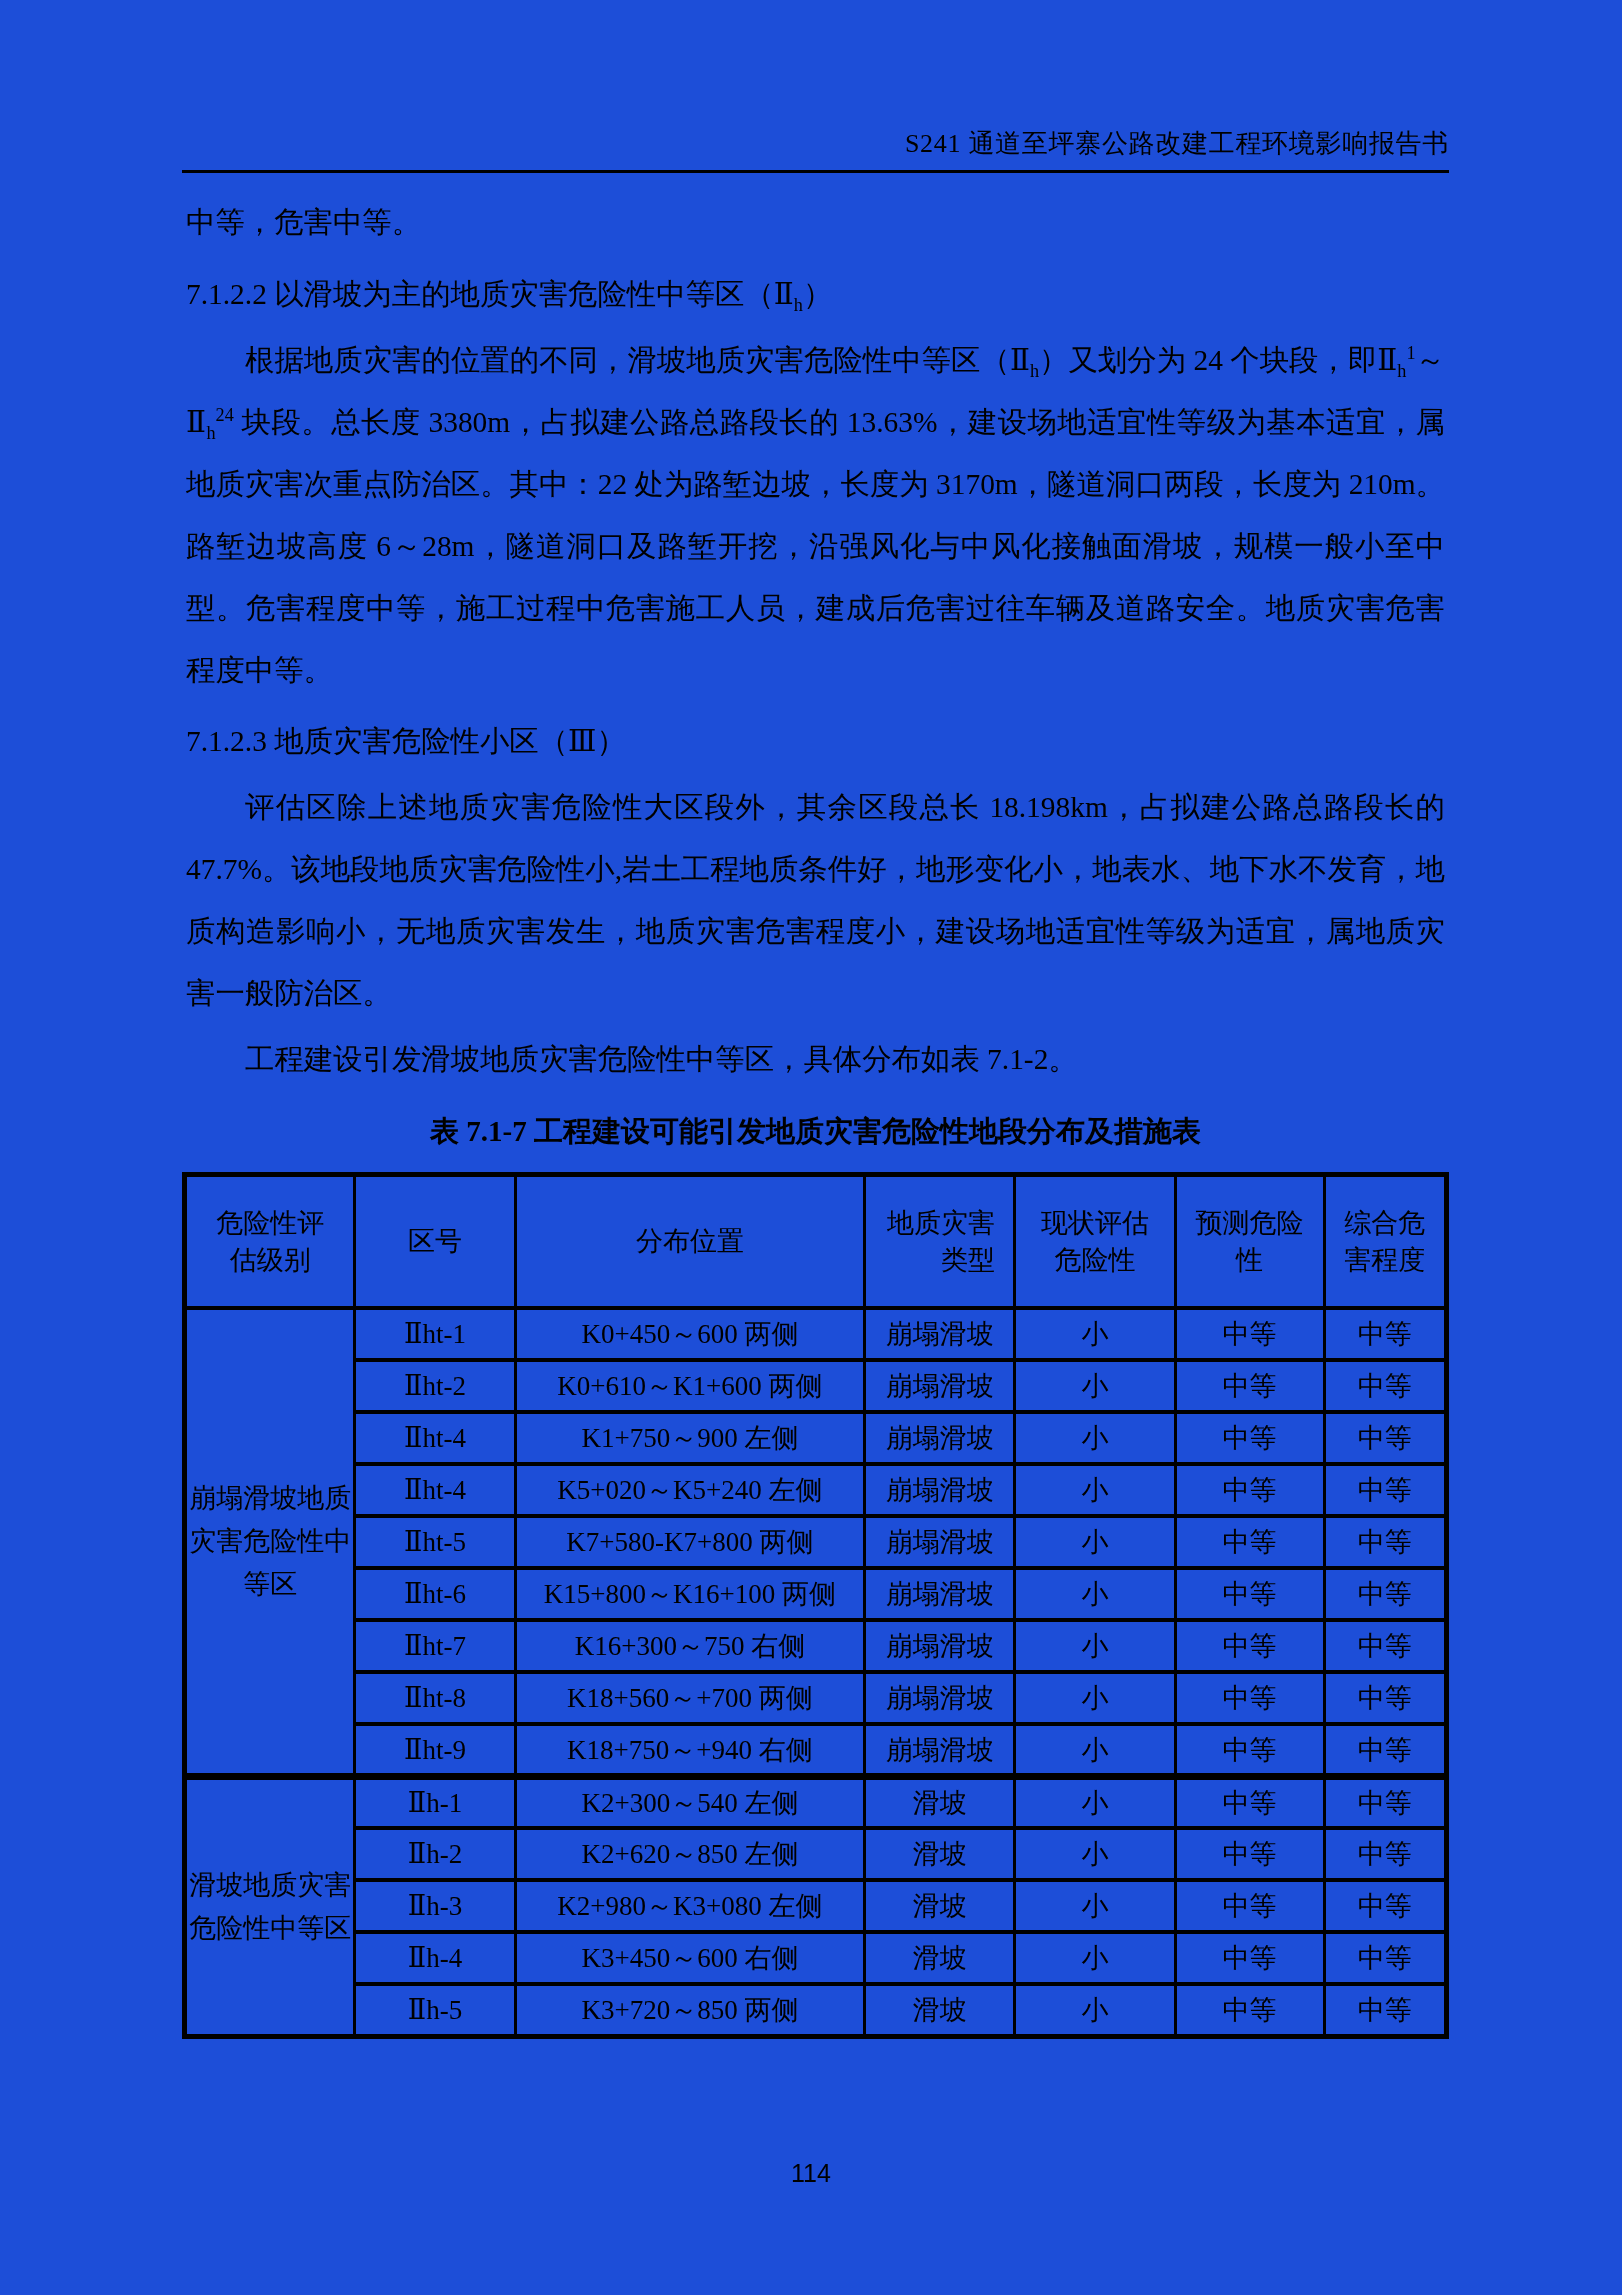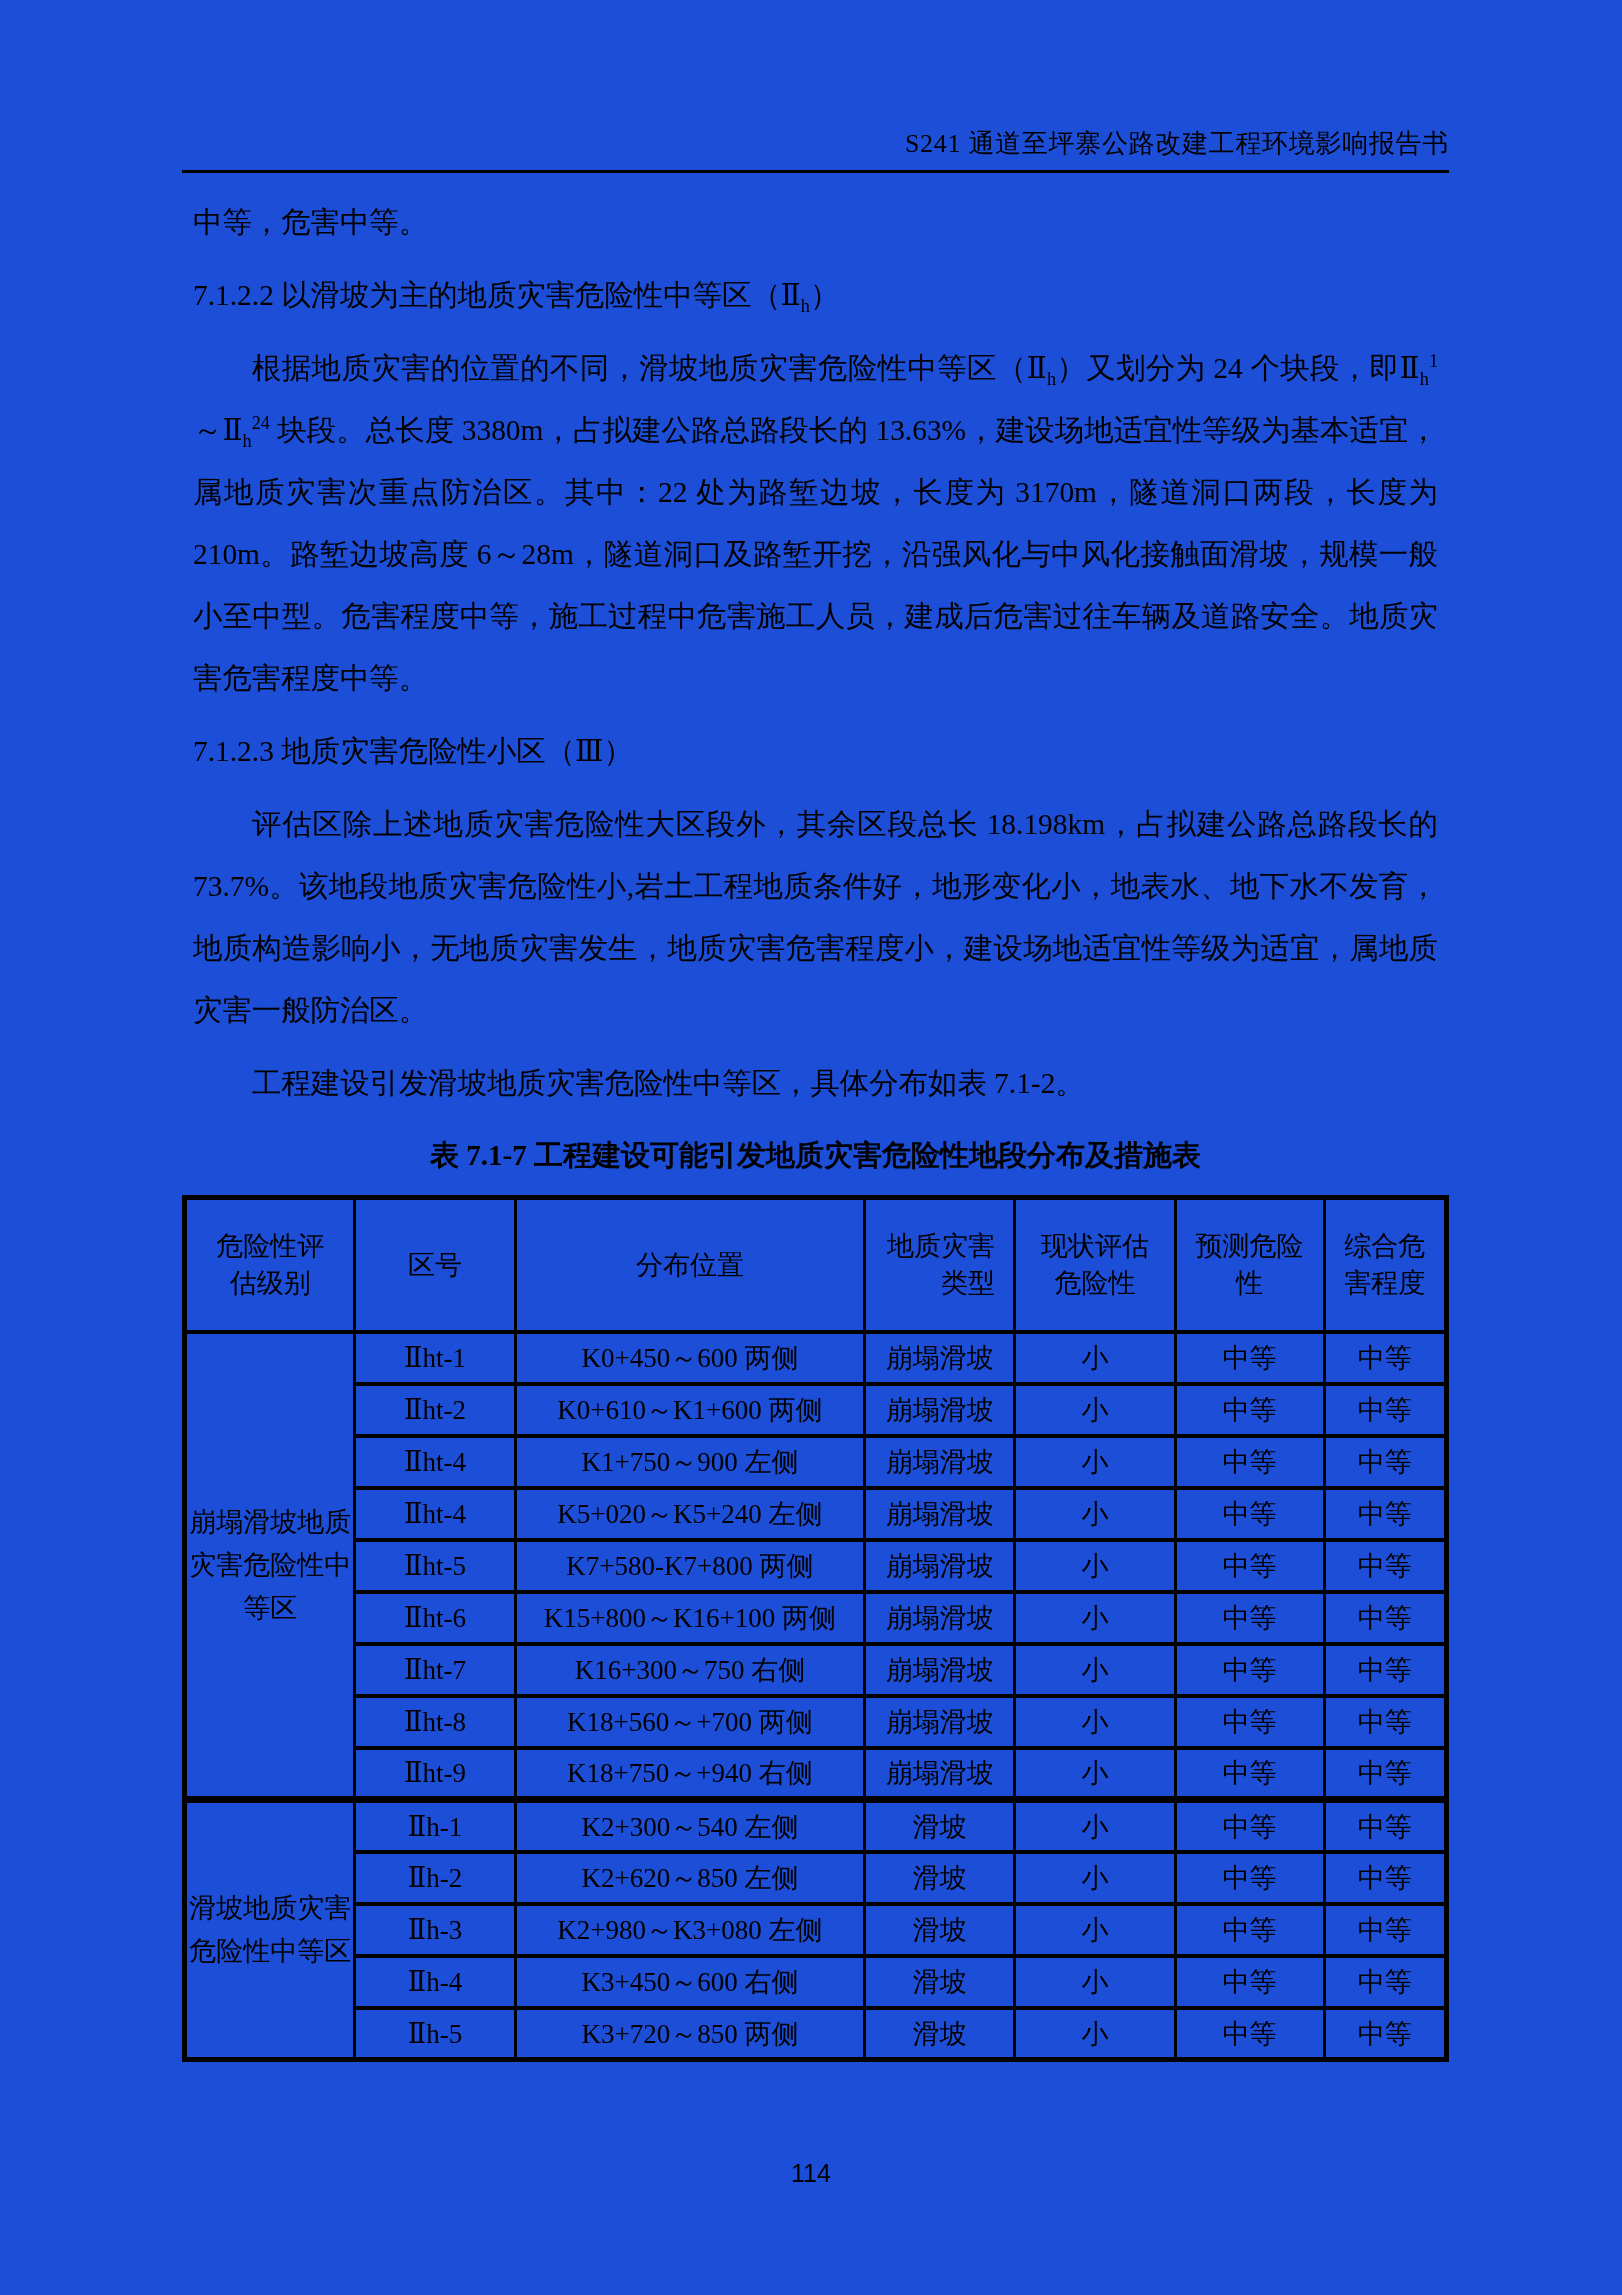--- a/index.html
+++ b/index.html
@@ -18,21 +18,21 @@
     white-space:nowrap;
   }
   .head-rule{
     margin-top:10.5px;
     border-bottom:3.9px solid #000;
     height:0;
   }
   .content{margin-top:18.3px;}
   .body-line,.body-para,.section-heading{
     font-size:29.4px;line-height:62px;
-    margin:11px;font-weight:normal;
+    margin:4px;font-weight:normal;
     text-align:justify;text-justify:inter-ideograph;
   }
   .indent{text-indent:59px;}
   .section-heading{margin-top:9.8px;}
   .sb{font-size:0.62em;vertical-align:sub;line-height:0;}
   .sp{font-size:0.62em;vertical-align:super;line-height:0;}
   .table-caption{
     margin-top:22px;margin-bottom:19.6px;
     text-align:center;
     font-size:29px;font-weight:bold;
@@ -87,21 +87,21 @@
   <div class="content">
 
     <p class="body-line">中等，危害中等。</p>
 
     <h3 class="section-heading">7.1.2.2  以滑坡为主的地质灾害危险性中等区（Ⅱ<span class="sb">h</span>）</h3>
 
     <p class="body-para indent">根据地质灾害的位置的不同，滑坡地质灾害危险性中等区（Ⅱ<span class="sb">h</span>）又划分为 24 个块段，即Ⅱ<span class="sb">h</span><span class="sp">1</span>～Ⅱ<span class="sb">h</span><span class="sp">24</span> 块段。总长度 3380m，占拟建公路总路段长的 13.63%，建设场地适宜性等级为基本适宜，属地质灾害次重点防治区。其中：22 处为路堑边坡，长度为 3170m，隧道洞口两段，长度为 210m。路堑边坡高度 6～28m，隧道洞口及路堑开挖，沿强风化与中风化接触面滑坡，规模一般小至中型。危害程度中等，施工过程中危害施工人员，建成后危害过往车辆及道路安全。地质灾害危害程度中等。</p>
 
     <h3 class="section-heading">7.1.2.3  地质灾害危险性小区（Ⅲ）</h3>
 
-    <p class="body-para indent">评估区除上述地质灾害危险性大区段外，其余区段总长 18.198km，占拟建公路总路段长的 73.7%。该地段地质灾害危险性小,岩土工程地质条件好，地形变化小，地表水、地下水不发育，地质构造影响小，无地质灾害发生，地质灾害危害程度小，建设场地适宜性等级为适宜，属地质灾害一般防治区。</p>
+    <p class="body-para indent">评估区除上述地质灾害危险性大区段外，其余区段总长 18.198km，占拟建公路总路段长的 47.7%。该地段地质灾害危险性小,岩土工程地质条件好，地形变化小，地表水、地下水不发育，地质构造影响小，无地质灾害发生，地质灾害危害程度小，建设场地适宜性等级为适宜，属地质灾害一般防治区。</p>
 
     <p class="body-para indent">工程建设引发滑坡地质灾害危险性中等区，具体分布如表 7.1-2。</p>
 
     <div class="table-caption">表 7.1-7 工程建设可能引发地质灾害危险性地段分布及措施表</div>
 
     <table class="doc-table">
       <colgroup>
         <col class="col-1">
           <col class="col-2">
           <col class="col-3">

